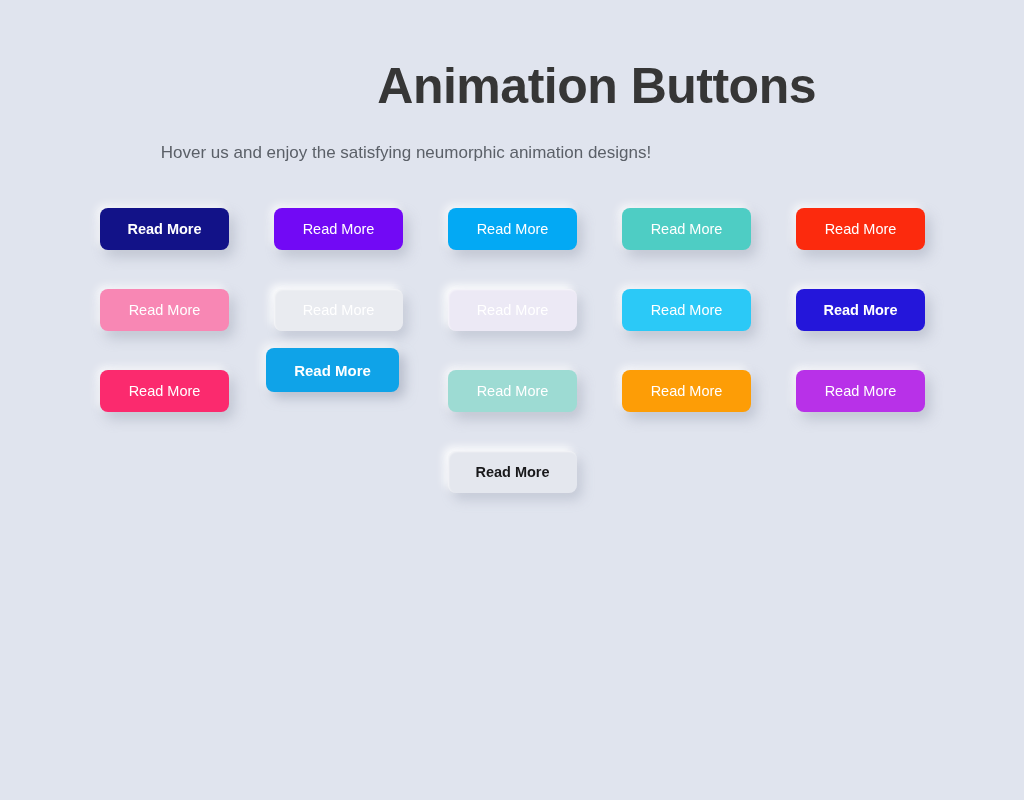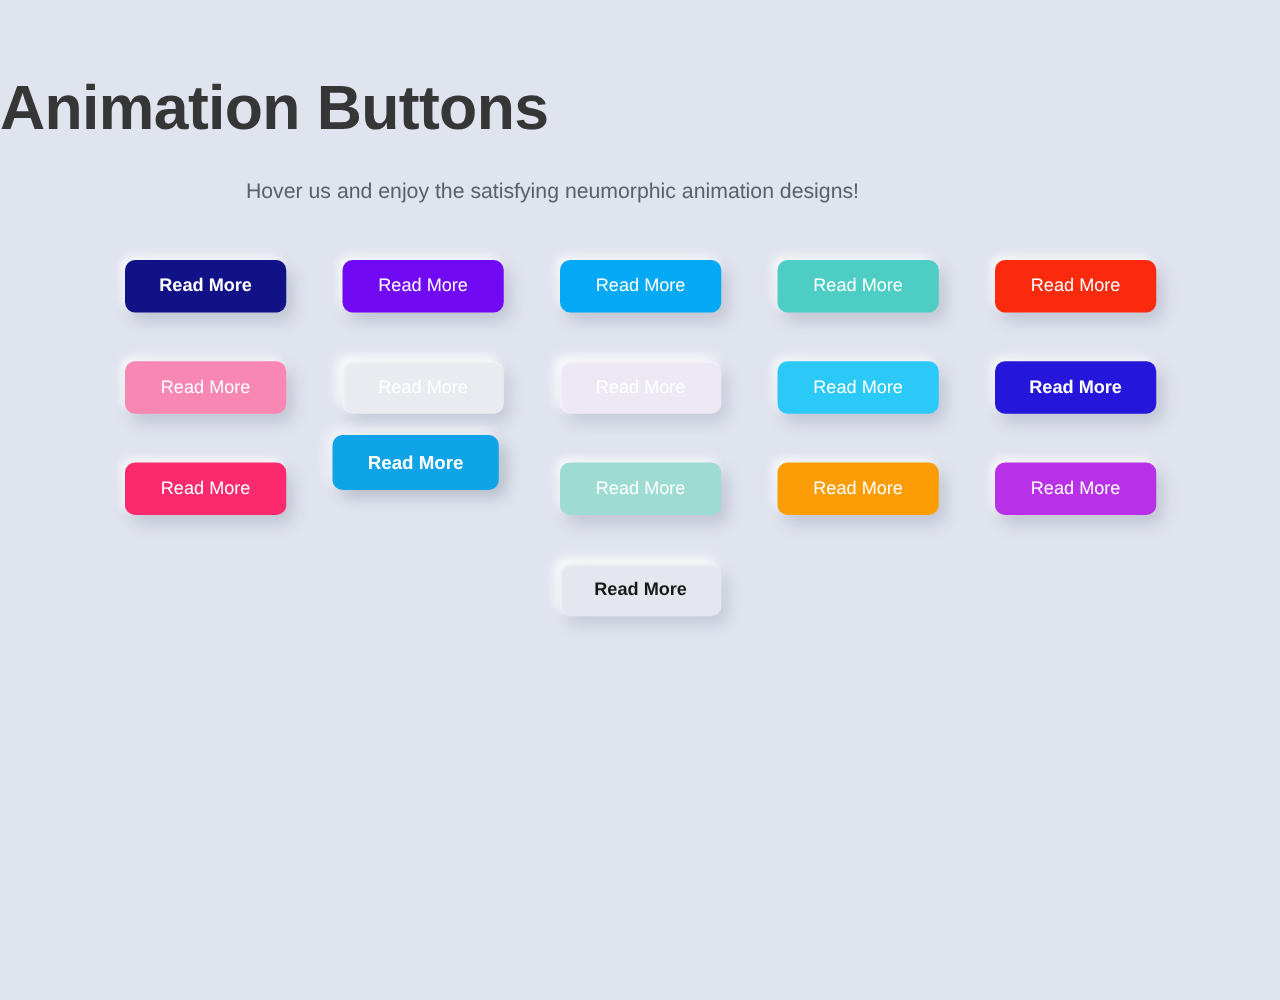--- a/index.html
+++ b/index.html
@@ -18,38 +18,37 @@
     position: relative;
     width: 1024px;
     height: 800px;
   }
 
   .page-title {
     position: absolute;
     top: 22px;
     left: 0;
     width: 816px;
-    text-align: left;
+    text-align: right;
     font-size: 50px;
     font-weight: bold;
     color: #363636;
     letter-spacing: -0.5px;
     line-height: 1.2;
   }
 
   .page-subtitle {
     position: absolute;
     top: 126px;
     left: 0;
     width: 812px;
     text-align: center;
     font-size: 17px;
     font-weight: 400;
     color: #5b6068;
-    margin-left: 36px;
   }
 
   .btn-grid {
     position: absolute;
     top: 186px;
     left: 0;
     width: 1024px;
   }
 
   .btn-row {

